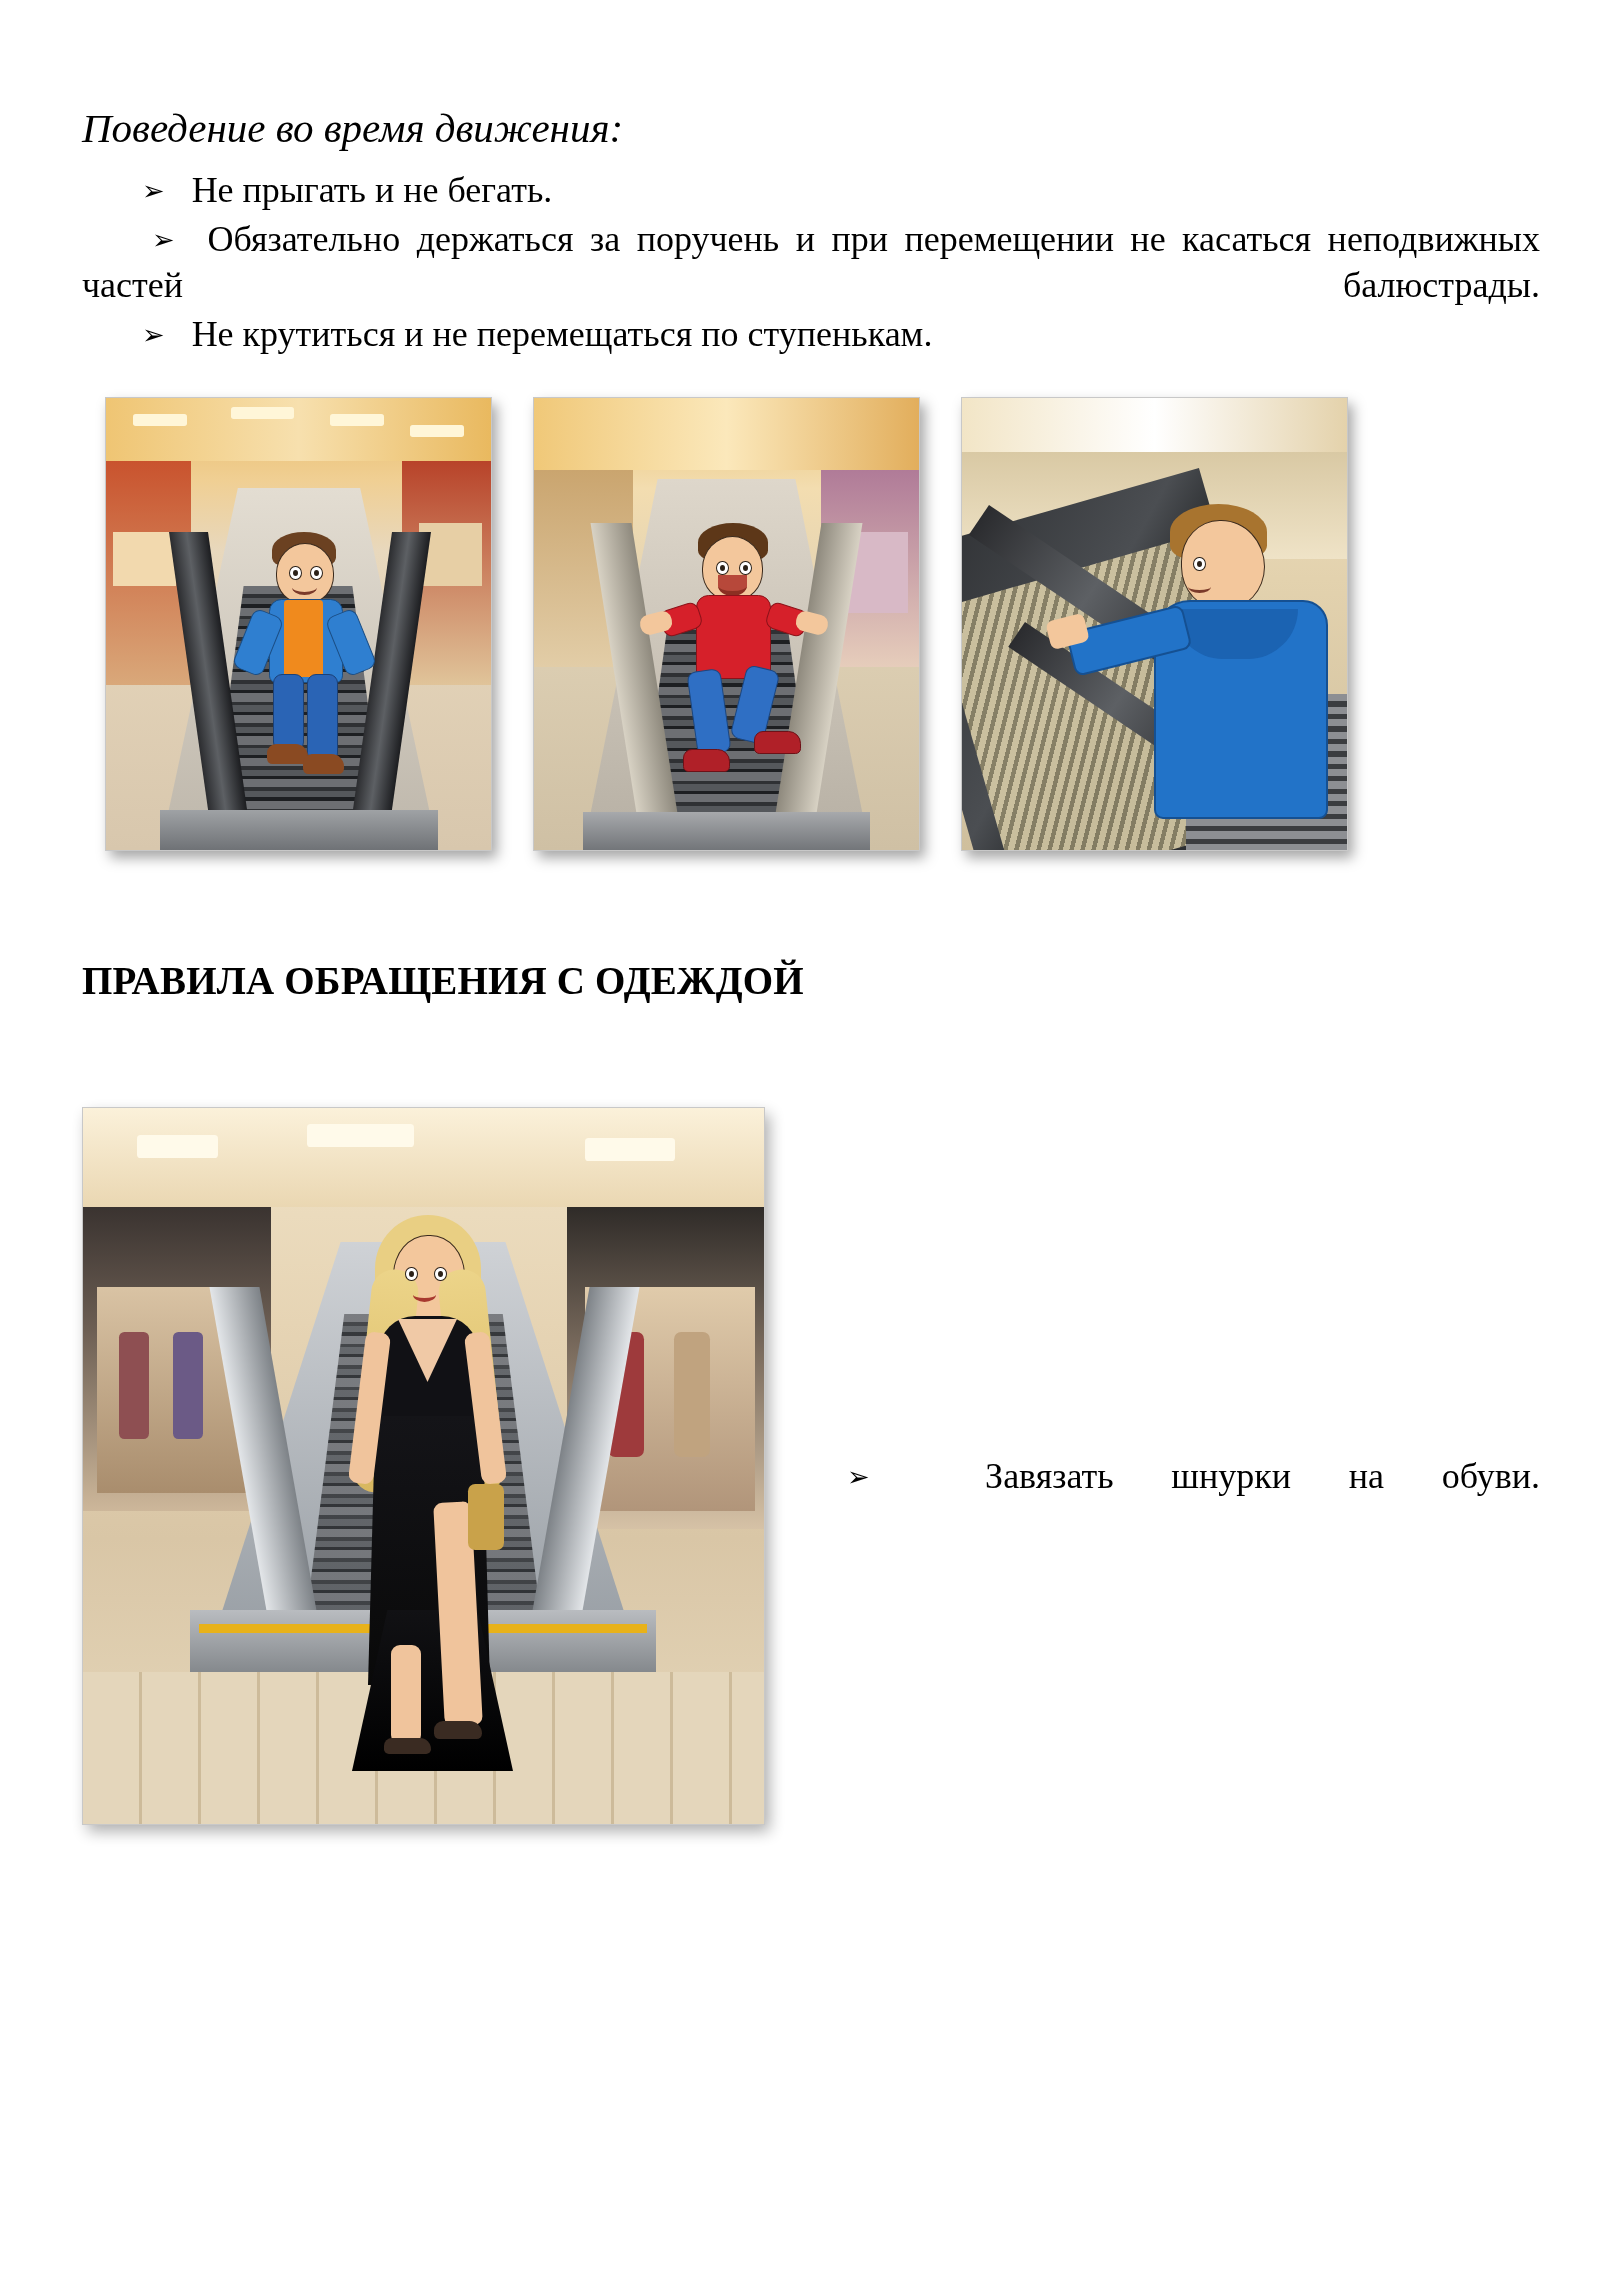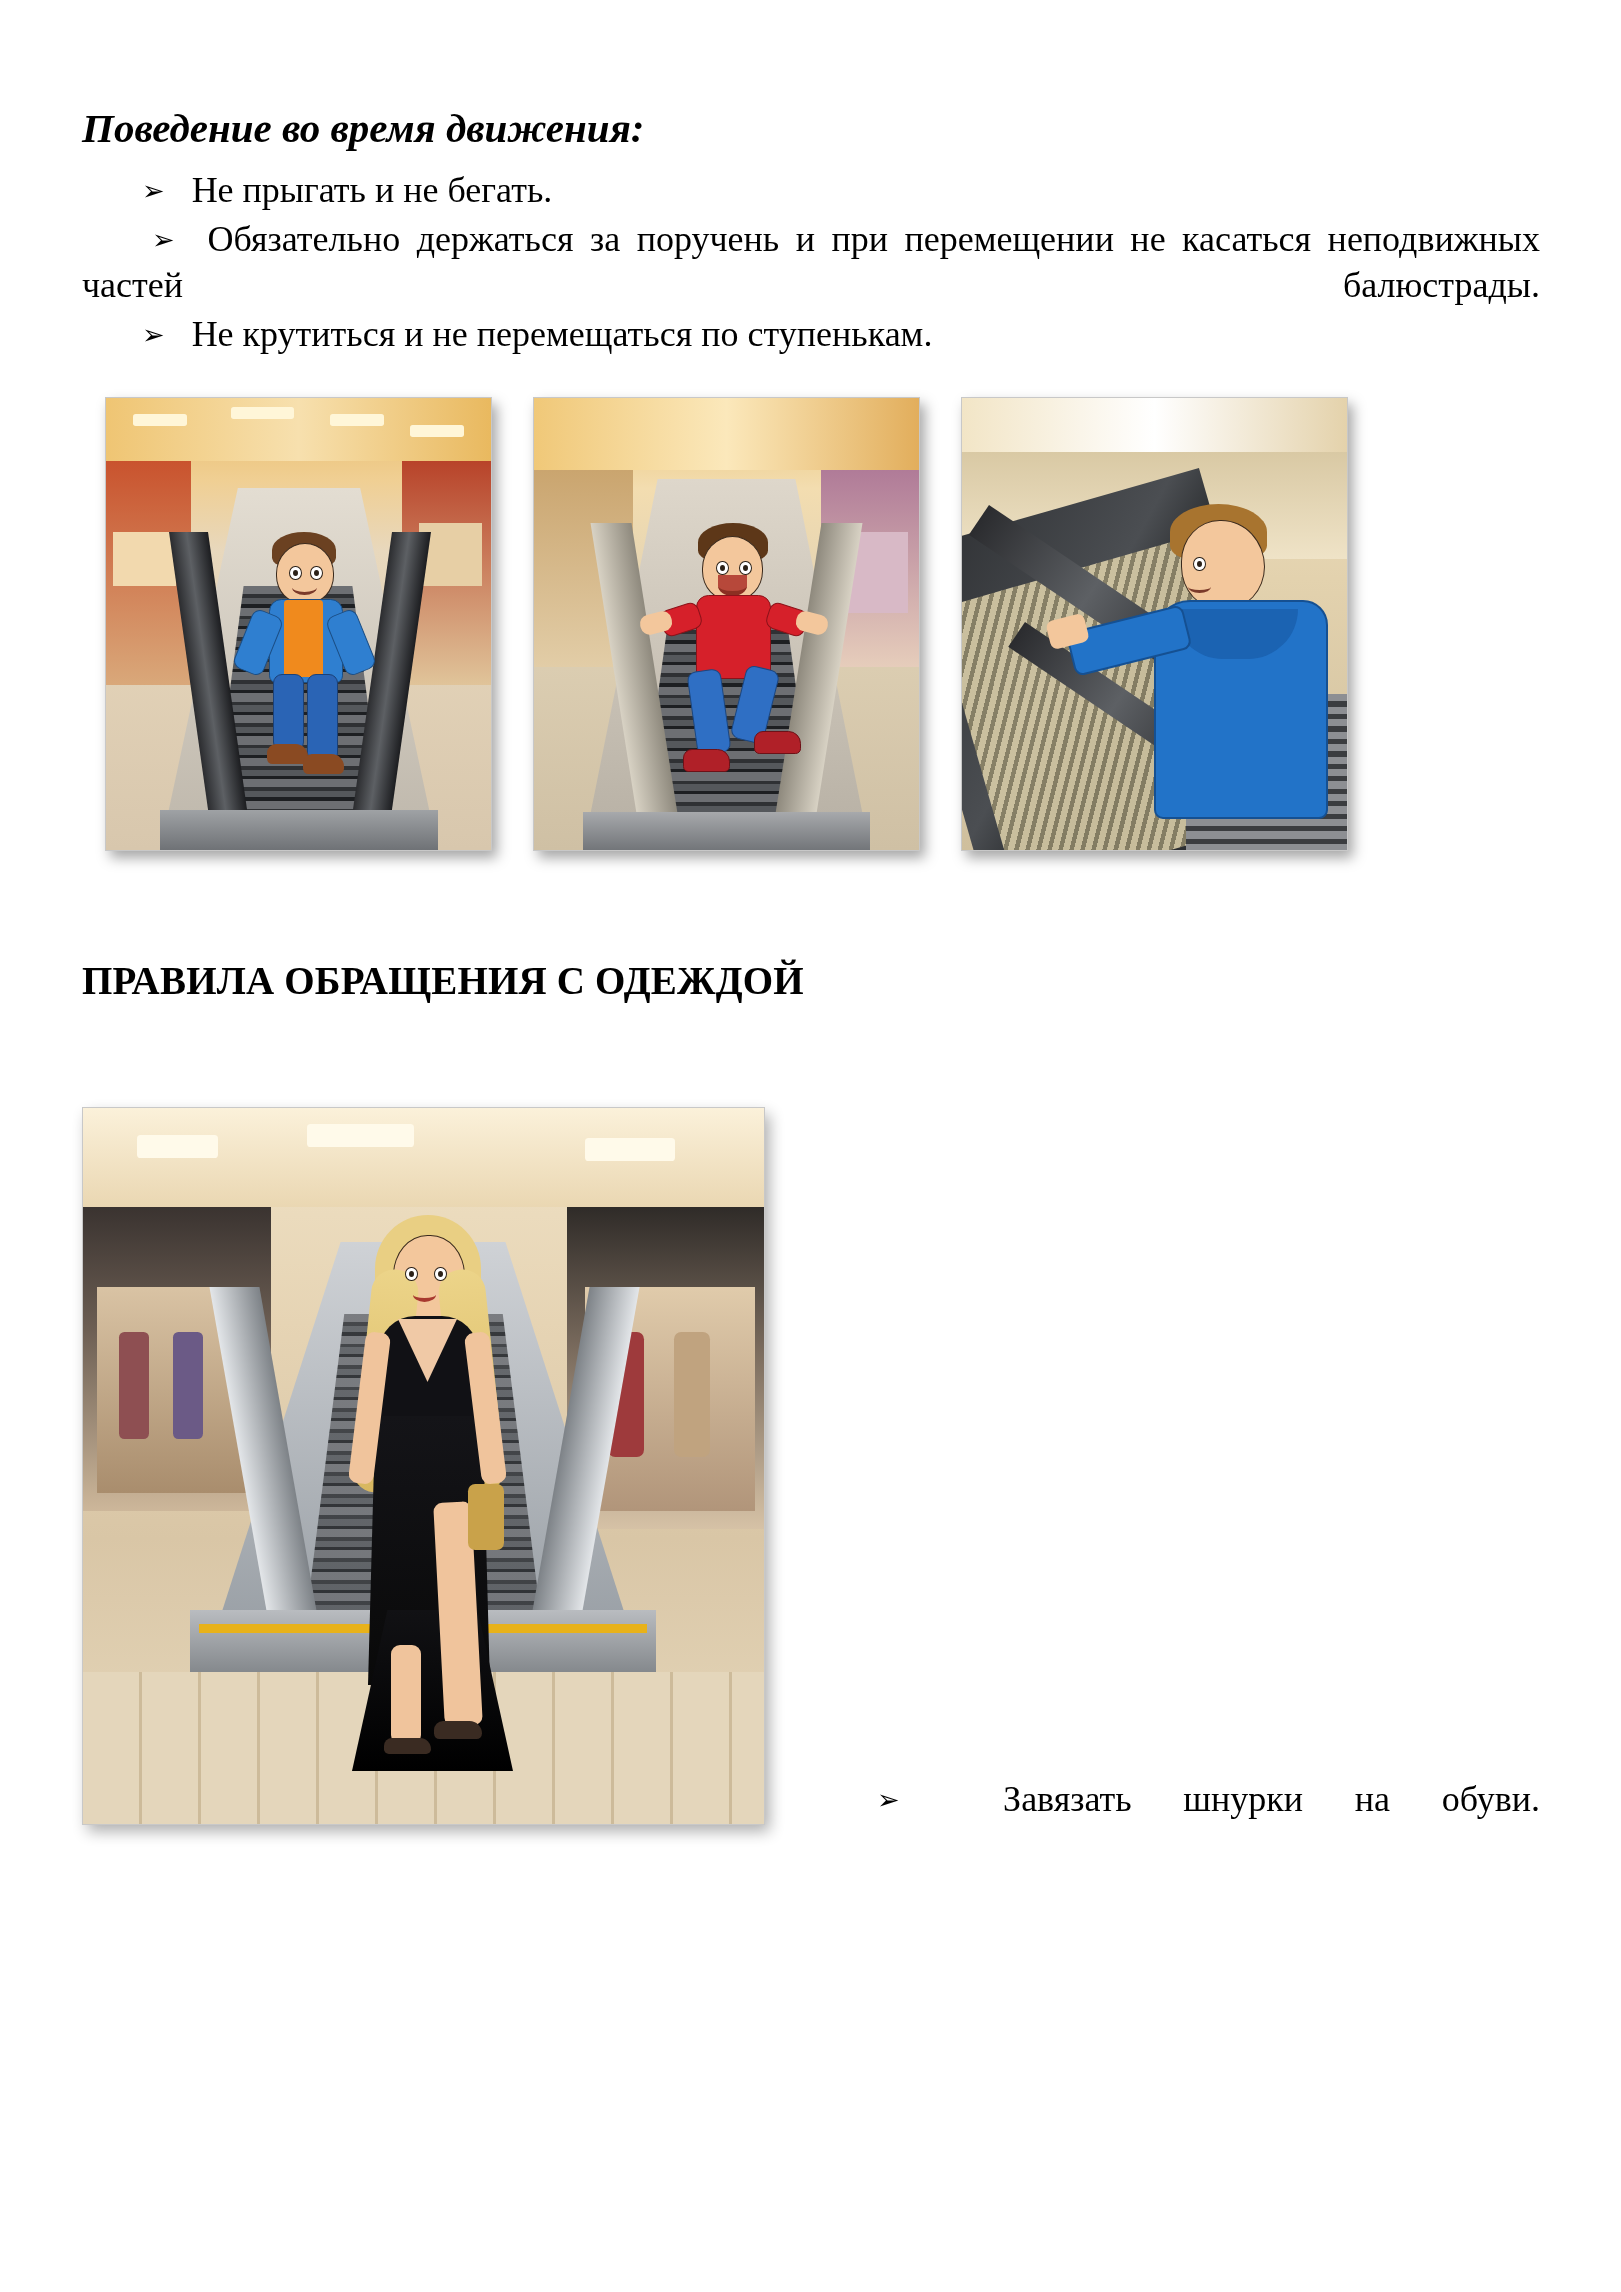--- a/index.html
+++ b/index.html
@@ -19,21 +19,21 @@
     box-sizing: border-box;
     width: 1622px;
     height: 2293px;
     padding: 106px 82px 54px 82px;
     position: relative;
   }
 
   
   .section-heading {
     font-size: 41px;
-    font-weight: bold;
+    font-weight: normal;
     font-style: italic;
     line-height: 1.1;
     margin: 0 0 16px 0;
   }
   .center-heading {
     font-size: 39px;
     font-weight: bold;
     text-align: left;
     letter-spacing: 0.2px;
     margin: 0;
@@ -135,22 +135,21 @@
   }
   .smile {
     position: absolute; border-bottom: 3.6px solid #7b3a2a;
     border-radius: 0 0 60% 60%;
   }
 
   
   .clothing-block {
     display: flex;
     margin-top: 45px;
-    gap: 30px;
-    align-items: flex-end;
+    align-items: center;
   }
   .tall-photo {
     width: 681px;
     height: 716px;
     box-shadow: 5.4px 7.2px 14.3px rgba(0,0,0,0.32);
     position: relative;
     overflow: hidden;
     border: 0.9px solid #c8c8c8;
     background: #efe6d6;
     flex: 0 0 auto;

